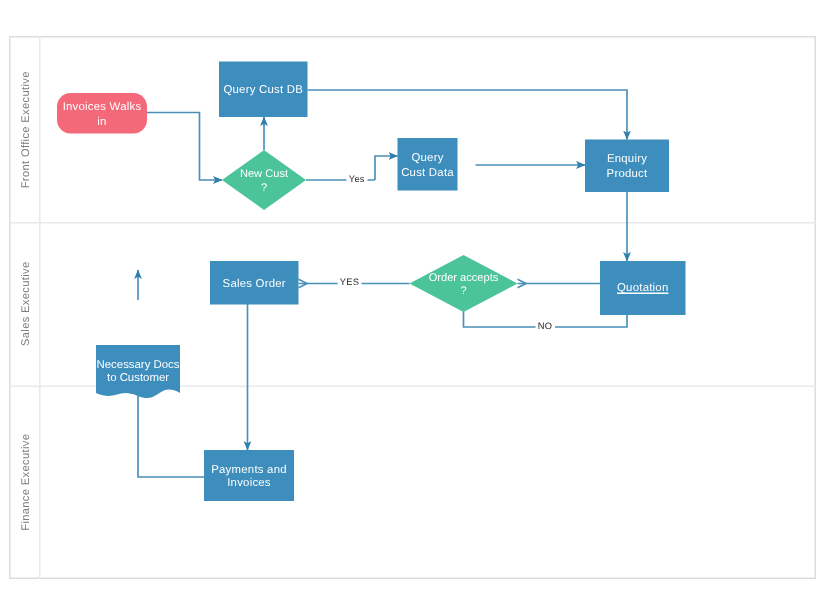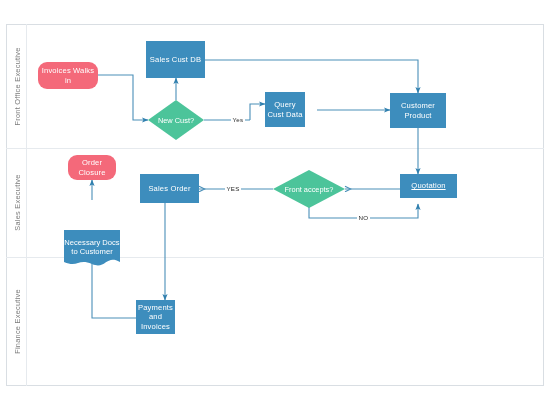--- a/index.html
+++ b/index.html
@@ -65,21 +65,21 @@
     position:absolute;left:0;top:0;width:100%;height:100%;
     display:flex;align-items:center;justify-content:center;
     color:#fff;font-size:7.6px;line-height:9.4px;text-align:center;
     padding-bottom:6px;box-sizing:border-box;
   }
   .dia-wrap{position:absolute;z-index:3;}
   .dia-wrap svg{position:absolute;left:0;top:0;}
   .dia-text{
     position:absolute;left:0;top:0;width:100%;height:100%;
     display:flex;align-items:center;justify-content:center;
-    flex-direction:row;
+    flex-direction:column;
     color:#ffffff;font-size:7.4px;line-height:9px;text-align:center;
   }
   .edge-label{
     position:absolute;
     font-size:6.2px;
     color:#262626;
     background:#ffffff;
     padding:0 1.5px;
     letter-spacing:.2px;
     z-index:4;
@@ -138,73 +138,70 @@
 
       <path d="M92,200 L92,180" marker-end="url(#ah)"></path>
     </g>
   </svg>
 
   <div class="node terminator" style="left:38px;top:62px;width:60px;height:27px;">
     <span>Invoices Walks in</span>
   </div>
 
   <div class="node process" style="left:146px;top:41px;width:59px;height:37px;">
-    <span>Sales Cust DB</span>
+    <span>Query Cust DB</span>
   </div>
 
   <div class="dia-wrap" style="left:148px;top:100px;width:56px;height:40px;">
     <svg width="56" height="40" viewBox="0 0 56 40" xmlns="http://www.w3.org/2000/svg">
       <polygon points="28,0 56,20 28,40 0,20" fill="#4cc49a"></polygon>
     </svg>
     <div class="dia-text">
       <span>New Cust</span>
       <span>?</span>
     </div>
   </div>
 
   <div class="node process" style="left:265px;top:92px;width:40px;height:35px;">
     <span>Query Cust Data</span>
   </div>
 
   <div class="node process" style="left:390px;top:93px;width:56px;height:35px;">
-    <span>Customer Product</span>
-  </div>
-
-  <div class="node terminator" style="left:68px;top:155px;width:48px;height:25px;">
-    <span>Order Closure</span>
-  </div>
+    <span>Enquiry Product</span>
+  </div>
+
 
   <div class="doc-wrap" style="left:64px;top:200px;width:56px;height:40px;margin-top:30px;">
     <svg width="56" height="40" viewBox="0 0 56 40" xmlns="http://www.w3.org/2000/svg">
       <path d="M0,0 L56,0 L56,32 C42,24 42,40 28,34 C14,28 14,38 0,32 Z" fill="#3d8dbd"></path>
     </svg>
     <div class="doc-text">
       <span>Necessary Docs to Customer</span>
     </div>
   </div>
 
   <div class="node process" style="left:140px;top:174px;width:59px;height:29px;text-align:right;">
     <span>Sales Order</span>
   </div>
 
   <div class="dia-wrap" style="left:273px;top:170px;width:72px;height:38px;">
     <svg width="72" height="38" viewBox="0 0 72 38" xmlns="http://www.w3.org/2000/svg">
       <polygon points="36,0 72,19 36,38 0,19" fill="#4cc49a"></polygon>
     </svg>
     <div class="dia-text">
-      <span>Front accepts</span>
+      <span>Order accepts</span>
       <span>?</span>
     </div>
   </div>
 
-  <div class="node process" style="left:400px;top:174px;width:57px;height:24px;text-decoration:underline;">
+  <div class="node process" style="left:400px;top:174px;width:57px;height:36px;text-decoration:underline;">
     <span>Quotation</span>
   </div>
 
-  <div class="node process" style="left:136px;top:300px;width:39px;height:34px;">
+  <div class="node process" style="left:136px;top:300px;width:60px;height:34px;">
     <span>Payments and Invoices</span>
   </div>
 
   <div class="edge-label" style="left:231px;top:116px;">Yes</div>
 
   <div class="edge-label" style="left:225px;top:185px;">YES</div>
 
   <div class="edge-label" style="left:357px;top:214px;">NO</div>
 
 </div>

